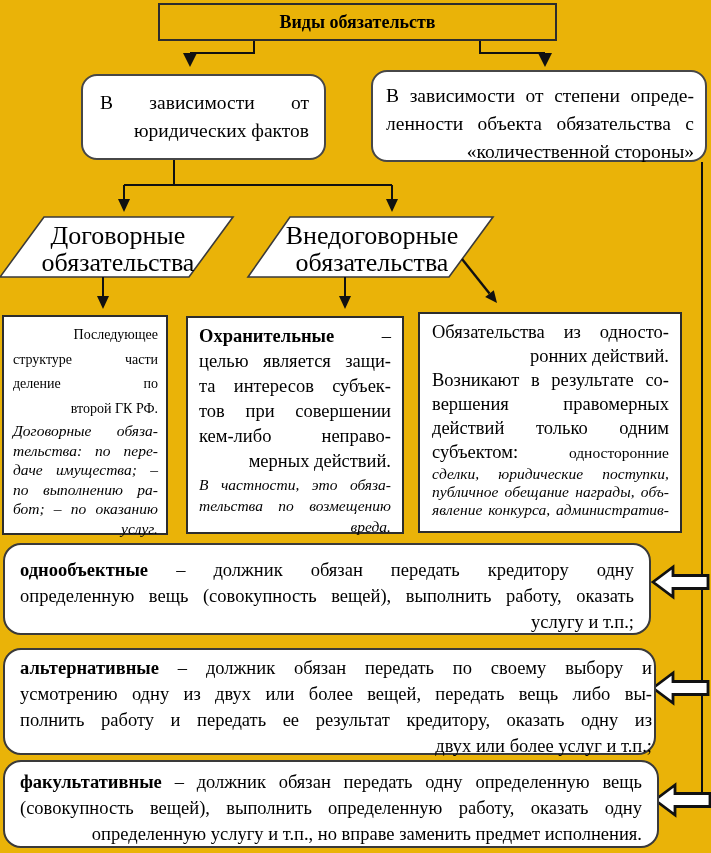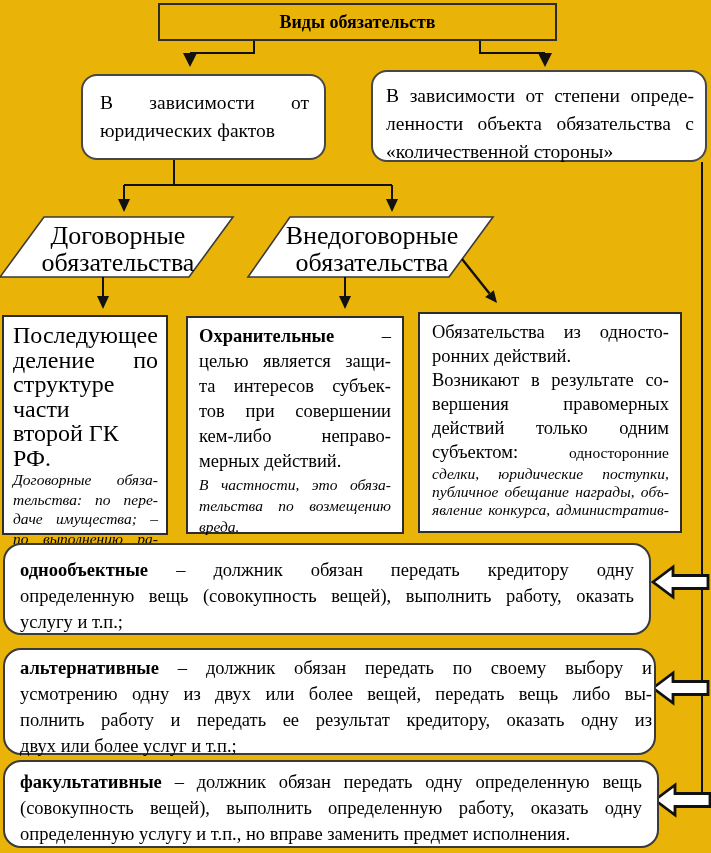--- a/index.html
+++ b/index.html
@@ -4,21 +4,21 @@
 <style>
   html,body { margin:0; padding:0; background:#ffffff; }
   .canvas {
     position:relative; width:711px; height:853px; background:#eab308;
     font-family:"Liberation Serif", serif; color:#000; overflow:hidden;
   }
   .abs { position:absolute; box-sizing:border-box; }
   svg.layer { position:absolute; left:0; top:0; width:711px; height:853px; }
 
   .jline { text-align:justify; text-align-last:justify; }
-  .lline { text-align:left; }
+  .lline { text-align:right; }
   .b { font-weight:bold; }
 
   .title-box {
     left:158px; top:3px; width:399px; height:38px;
     border:2px solid #2d2d2d; display:flex; align-items:center; justify-content:center;
     font-weight:bold; font-size:18px;
   }
   .branch {
     border:2px solid #474747; border-radius:16px; background:#fff;
     font-size:19.5px; line-height:28px;
@@ -27,21 +27,21 @@
   .branch-right { left:371px; top:70px; width:336px; height:92px; padding:10px 11px 0 13px; }
 
   .para-label { text-align:center; font-size:26px; line-height:27px; }
   .para-label-left  { left:28px;  top:222px; width:180px; }
   .para-label-right { left:282px; top:222px; width:180px; }
 
   .mbox { border:2px solid #2d2d2d; background:#fff; }
   .mbox1 { left:2px;   top:315px; width:166px; height:220px; padding:6px 8px 0 9px; }
   .mbox2 { left:186px; top:316px; width:218px; height:218px; padding:6px 11px 16px 11px; }
   .mbox3 { left:418px; top:312px; width:264px; height:221px; padding:6px 11px 0 12px; }
-  .mbox1 .m-n { font-size:24px; line-height:24.5px; }
+  .mbox1 .m-n { font-size:14px; line-height:24.5px; }
   .mbox1 .m-i { font-size:15.5px; line-height:19.5px; font-style:italic; }
   .mbox2 .m-n { font-size:18.5px; line-height:25px; }
   .mbox2 .m-i { font-size:15.5px; line-height:21px; font-style:italic; }
   .mbox3 .m-n { font-size:18.5px; line-height:24px; }
   .mbox3 .m-i { font-size:15.5px; line-height:18px; font-style:italic; }
   .m-i-inline { font-size:15.5px; }
 
   .bbox {
     border:2px solid #3a3a3a; border-radius:18px; background:#fff;
     font-size:18.5px; line-height:26px;
@@ -100,22 +100,22 @@
     <div class="jline">В зависимости от степени опреде-</div>
     <div class="jline">ленности объекта обязательства с</div>
     <div class="lline">«количественной стороны»</div>
   </div>
 
   <div class="abs para-label para-label-left">Договорные обязательства</div>
   <div class="abs para-label para-label-right">Внедоговорные обязательства</div>
 
   <div class="abs mbox mbox1">
     <div class="m-n lline">Последующее</div>
+    <div class="m-n jline">структуре части</div>
     <div class="m-n jline">деление по</div>
-    <div class="m-n jline">структуре части</div>
     <div class="m-n lline">второй ГК РФ.</div>
     <div class="m-i jline">Договорные обяза-</div>
     <div class="m-i jline">тельства: по пере-</div>
     <div class="m-i jline">даче имущества; –</div>
     <div class="m-i jline">по выполнению ра-</div>
     <div class="m-i jline">бот; – по оказанию</div>
     <div class="m-i lline">услуг.</div>
   </div>
 
   <div class="abs mbox mbox2">

